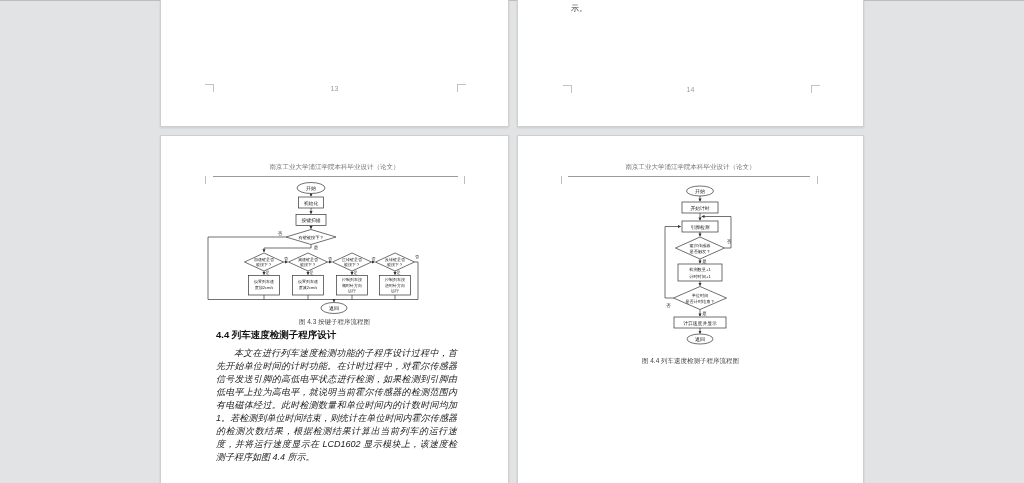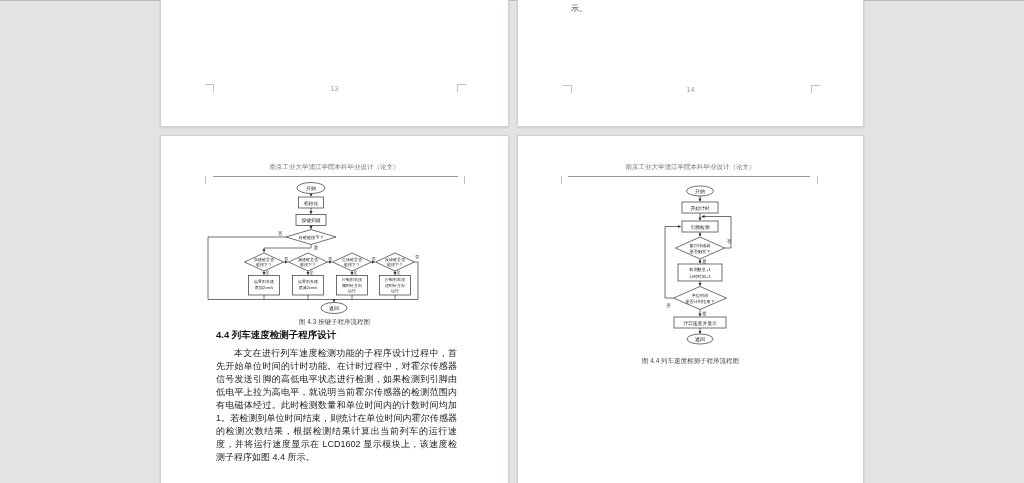--- a/index.html
+++ b/index.html
@@ -33,21 +33,21 @@
     position:absolute;left:0;width:100%;text-align:center;
     font-size:6.5px;color:#444;
   }
   .heading{
     position:absolute;left:55px;top:193px;
     font-size:9.5px;font-weight:bold;color:#111;
   }
   .bodytext{
     position:absolute;left:55px;top:211px;width:241px;
     font-size:9px;line-height:13px;color:#1c1c1c;
-    text-align:justify;text-indent:18px;
+    text-align:justify;text-indent:18px;font-style:italic;
   }
   svg.flow{position:absolute;left:0;top:0;}
   svg.flow .shape{fill:#ffffff;stroke:#333;stroke-width:0.7;}
   svg.flow .ln{fill:none;stroke:#333;stroke-width:0.7;}
   svg.flow text{fill:#222;font-family:"Liberation Sans",sans-serif;text-anchor:middle;}
   .fs5{font-size:5px;} .fs48{font-size:4.8px;} .fs42{font-size:4.2px;}
   .fs45{font-size:4.5px;} .fs4{font-size:4px;}
 </style>
 </head>
 <body>

